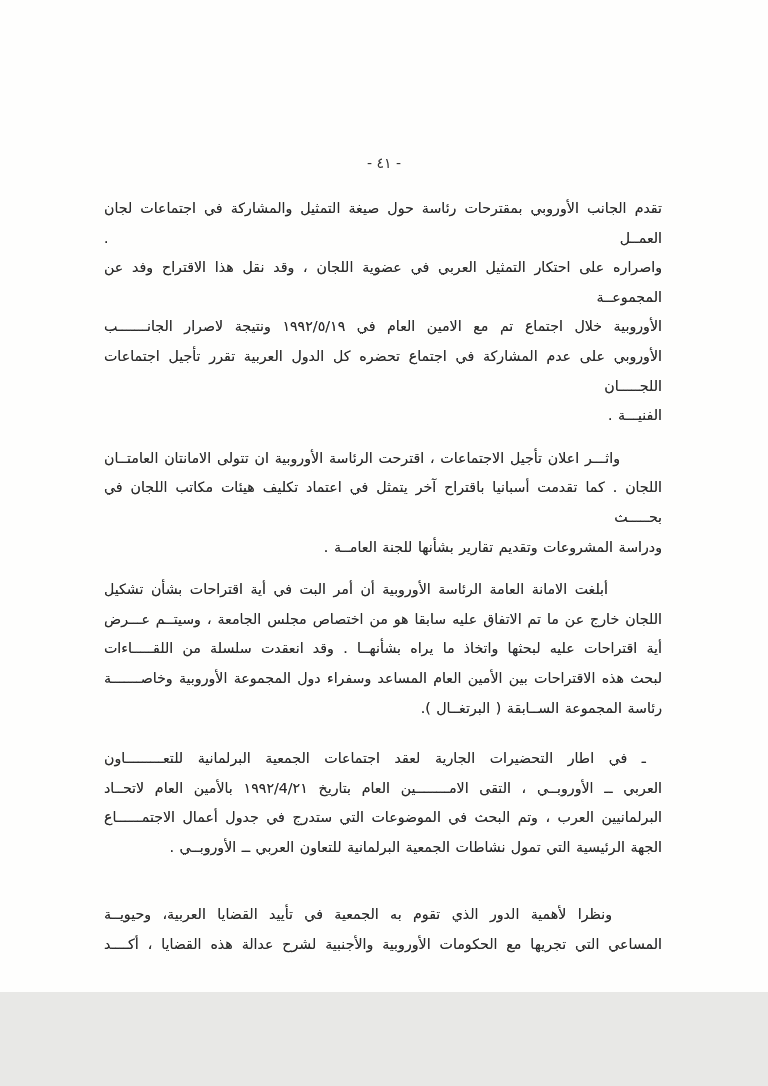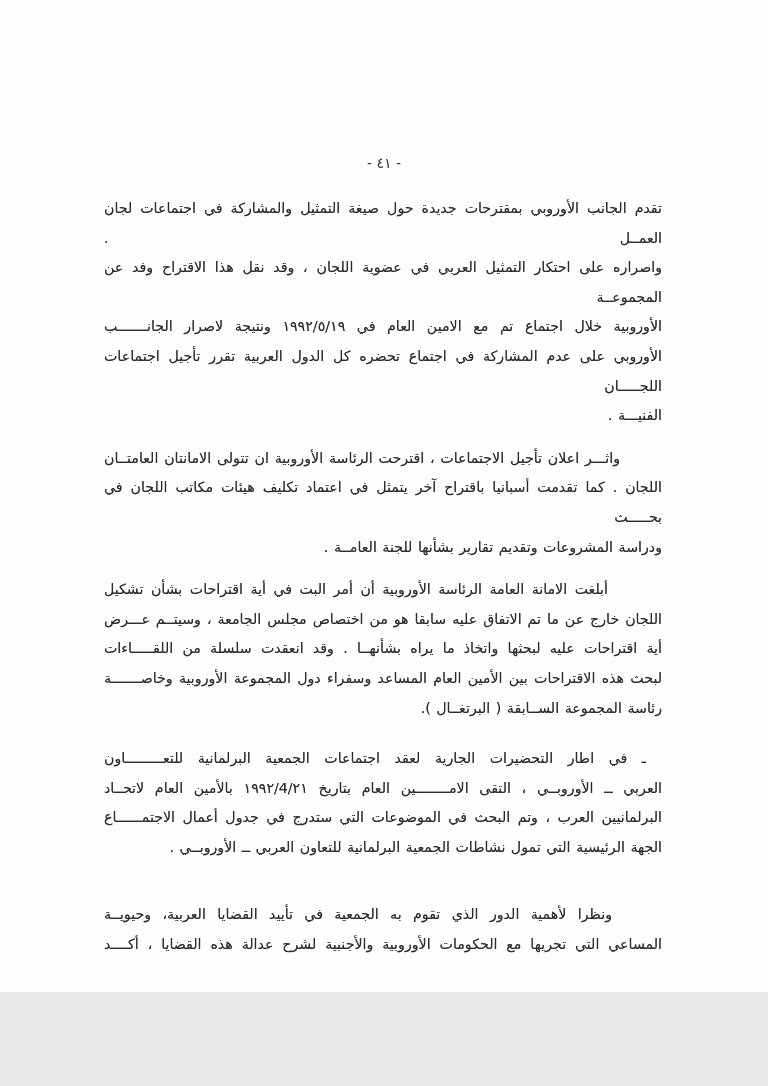--- a/index.html
+++ b/index.html
@@ -64,21 +64,21 @@
 </style>
 </head>
 <body>
 
 <div class="page">
 
   <div class="page-number">- ٤١ -</div>
 
   <div class="content">
     <div class="para p1">
-        <div class="line">تقدم الجانب الأوروبي بمقترحات جديدة حول صيغة التمثيل والمشاركة في اجتماعات لجان العمــل .</div>
+        <div class="line">تقدم الجانب الأوروبي بمقترحات رئاسة حول صيغة التمثيل والمشاركة في اجتماعات لجان العمــل .</div>
         <div class="line">واصراره على احتكار التمثيل العربي في عضوية اللجان ، وقد نقل هذا الاقتراح وفد عن المجموعــة</div>
         <div class="line">الأوروبية خلال اجتماع تم  مع الامين العام في ١٩٩٢/٥/١٩ ونتيجة لاصرار الجانـــــــب</div>
         <div class="line">الأوروبي على عدم المشاركة في اجتماع تحضره كل الدول العربية تقرر تأجيل اجتماعات اللجـــــان</div>
         <div class="line last">الفنيـــة .</div>
       </div>
     <div class="para p2">
         <div class="line first">واثـــر اعلان تأجيل الاجتماعات ، اقترحت الرئاسة الأوروبية ان تتولى الامانتان العامتــان</div>
         <div class="line">اللجان . كما تقدمت أسبانيا باقتراح آخر يتمثل في اعتماد تكليف هيئات مكاتب اللجان في بحـــــث</div>
         <div class="line last">ودراسة المشروعات وتقديم تقارير بشأنها للجنة العامــة .</div>
       </div>

